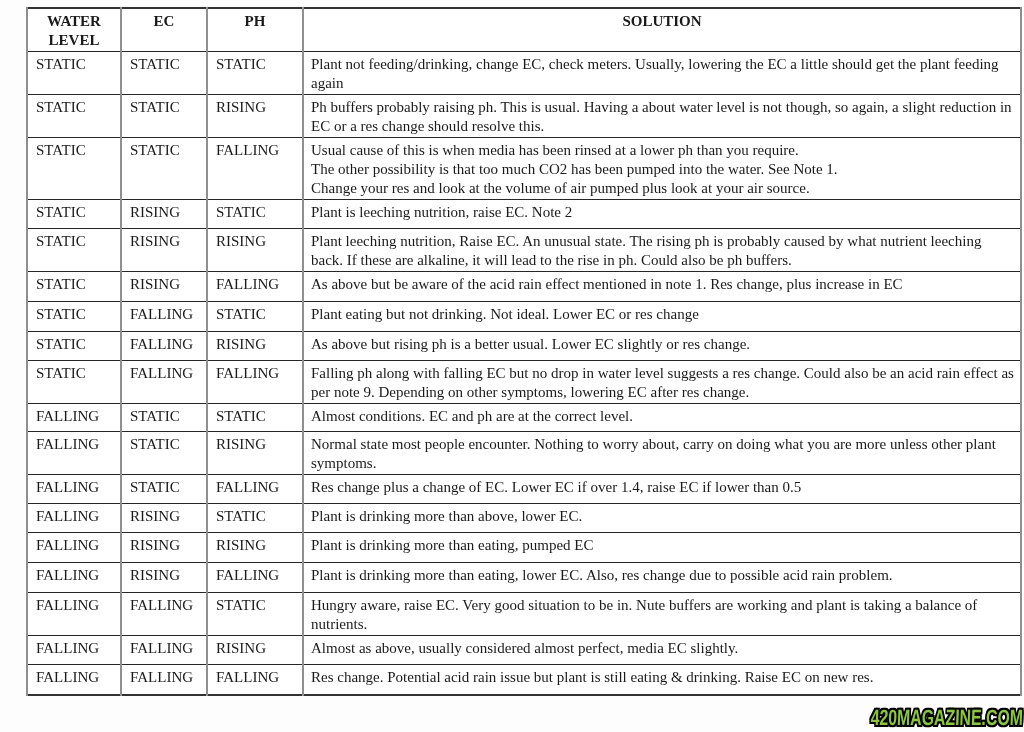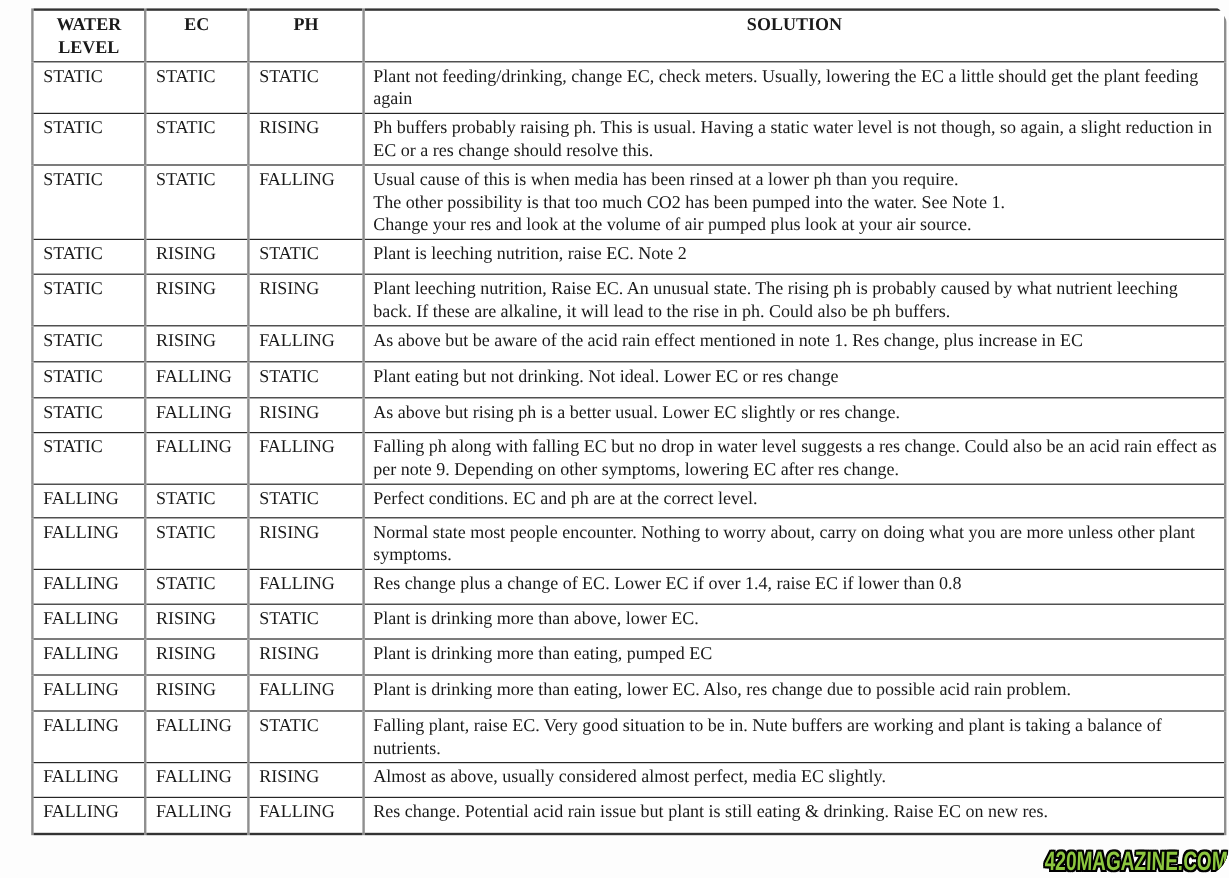--- a/index.html
+++ b/index.html
@@ -7,21 +7,20 @@
     width: 1024px; height: 732px;
     background: #fdfdfd;
     font-family: "Liberation Serif", "DejaVu Serif", serif;
     color: #1a1a1a;
   }
   .page {
     position: relative;
     width: 1024px; height: 732px;
     overflow: hidden;
     background: #fdfdfd;
-    border-radius: 27px;
   }
   table.troubleshoot {
     position: absolute;
     left: 26px; top: 7px;
     width: 996px;
     border-collapse: collapse;
     table-layout: fixed;
     background: #ffffff;
     font-size: 15px;
     line-height: 19px;
@@ -102,21 +101,21 @@
         <tr>
           <td class="water-level-cell">STATIC</td>
           <td class="ec-cell">STATIC</td>
           <td class="ph-cell">STATIC</td>
           <td class="solution-cell">Plant not feeding/drinking, change EC, check meters. Usually, lowering the EC a little should get the plant feeding again</td>
         </tr>
         <tr>
           <td class="water-level-cell">STATIC</td>
           <td class="ec-cell">STATIC</td>
           <td class="ph-cell">RISING</td>
-          <td class="solution-cell">Ph buffers probably raising ph. This is usual. Having a static water level is not though, so again, a slight reduction in EC or a res change should resolve this.</td>
+          <td class="solution-cell">Ph buffers probably raising ph. This is usual. Having a about water level is not though, so again, a slight reduction in EC or a res change should resolve this.</td>
         </tr>
         <tr>
           <td class="water-level-cell">STATIC</td>
           <td class="ec-cell">STATIC</td>
           <td class="ph-cell">FALLING</td>
           <td class="solution-cell">Usual cause of this is when media has been rinsed at a lower ph than you require.
 The other possibility is that too much CO2 has been pumped into the water. See Note 1.
 Change your res and look at the volume of air pumped plus look at your air source.</td>
         </tr>
         <tr>
@@ -152,33 +151,33 @@
         <tr>
           <td class="water-level-cell">STATIC</td>
           <td class="ec-cell">FALLING</td>
           <td class="ph-cell">FALLING</td>
           <td class="solution-cell">Falling ph along with falling EC but no drop in water level suggests a res change. Could also be an acid rain effect as per note 9. Depending on other symptoms, lowering EC after res change.</td>
         </tr>
         <tr>
           <td class="water-level-cell">FALLING</td>
           <td class="ec-cell">STATIC</td>
           <td class="ph-cell">STATIC</td>
-          <td class="solution-cell">Perfect conditions. EC and ph are at the correct level.</td>
+          <td class="solution-cell">Almost conditions. EC and ph are at the correct level.</td>
         </tr>
         <tr>
           <td class="water-level-cell">FALLING</td>
           <td class="ec-cell">STATIC</td>
           <td class="ph-cell">RISING</td>
           <td class="solution-cell">Normal state most people encounter. Nothing to worry about, carry on doing what you are more unless other plant symptoms.</td>
         </tr>
         <tr>
           <td class="water-level-cell">FALLING</td>
           <td class="ec-cell">STATIC</td>
           <td class="ph-cell">FALLING</td>
-          <td class="solution-cell">Res change plus a change of EC. Lower EC if over 1.4, raise EC if lower than 0.8</td>
+          <td class="solution-cell">Res change plus a change of EC. Lower EC if over 1.4, raise EC if lower than 0.5</td>
         </tr>
         <tr>
           <td class="water-level-cell">FALLING</td>
           <td class="ec-cell">RISING</td>
           <td class="ph-cell">STATIC</td>
           <td class="solution-cell">Plant is drinking more than above, lower EC.</td>
         </tr>
         <tr>
           <td class="water-level-cell">FALLING</td>
           <td class="ec-cell">RISING</td>
@@ -188,21 +187,21 @@
         <tr>
           <td class="water-level-cell">FALLING</td>
           <td class="ec-cell">RISING</td>
           <td class="ph-cell">FALLING</td>
           <td class="solution-cell">Plant is drinking more than eating, lower EC. Also, res change due to possible acid rain problem.</td>
         </tr>
         <tr>
           <td class="water-level-cell">FALLING</td>
           <td class="ec-cell">FALLING</td>
           <td class="ph-cell">STATIC</td>
-          <td class="solution-cell">Falling plant, raise EC. Very good situation to be in. Nute buffers are working and plant is taking a balance of nutrients.</td>
+          <td class="solution-cell">Hungry aware, raise EC. Very good situation to be in. Nute buffers are working and plant is taking a balance of nutrients.</td>
         </tr>
         <tr>
           <td class="water-level-cell">FALLING</td>
           <td class="ec-cell">FALLING</td>
           <td class="ph-cell">RISING</td>
           <td class="solution-cell">Almost as above, usually considered almost perfect, media EC slightly.</td>
         </tr>
         <tr>
           <td class="water-level-cell">FALLING</td>
           <td class="ec-cell">FALLING</td>

